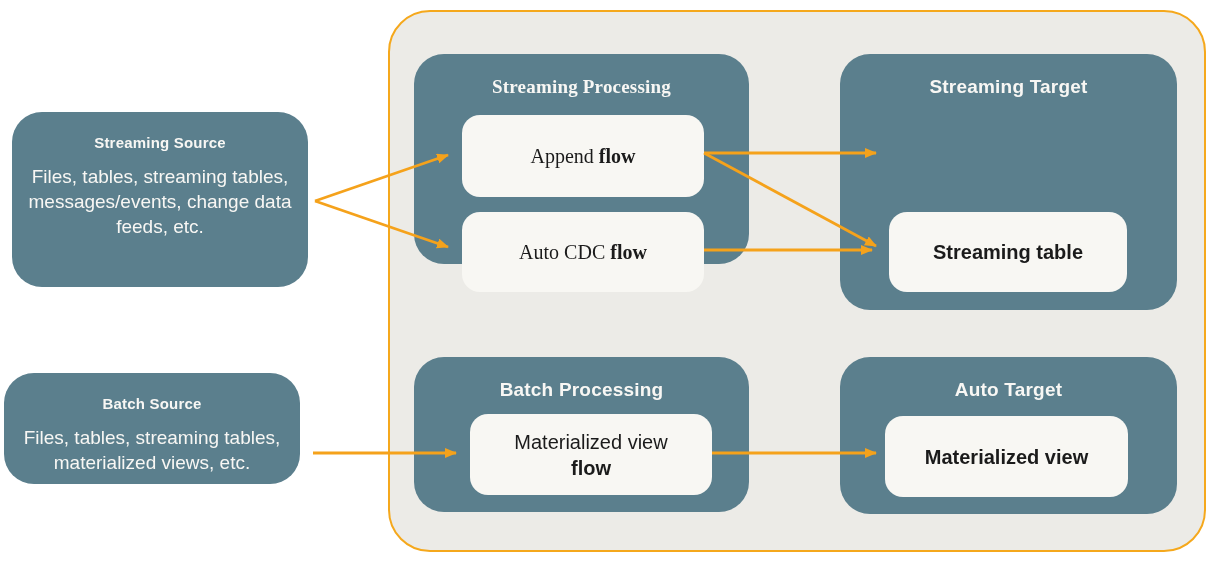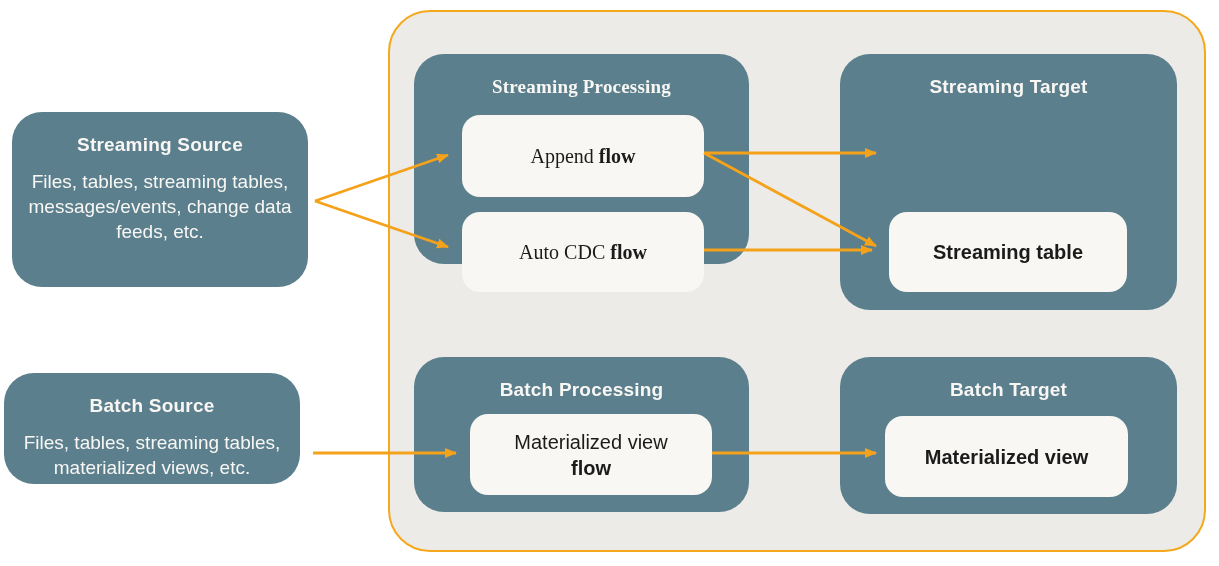--- a/index.html
+++ b/index.html
@@ -15,21 +15,21 @@
   body{font-family:"Liberation Sans","DejaVu Sans",sans-serif;}
   .canvas{position:relative;width:1219px;height:566px;background:#FFFFFF;overflow:hidden;}
 
   
   .source{
     position:absolute;background:var(--teal);border-radius:30px;
     color:var(--light);text-align:center;padding:22px 14px 12px;
   }
   .source--streaming{left:12px;top:112px;width:296px;height:175px;}
   .source--batch{left:4px;top:373px;width:296px;height:111px;}
-  .source-title{font-size:19px;font-weight:700;letter-spacing:.2px;margin-bottom:13px;}
+  .source-title{font-size:15px;font-weight:700;letter-spacing:.2px;margin-bottom:13px;}
   .source-desc{font-size:19px;line-height:1.32;}
 
   
   .pipeline{
     position:absolute;left:388px;top:10px;width:818px;height:542px;
     background:var(--pipeline-bg);border:2px solid var(--orange);border-radius:42px;
   }
   .pipeline-title{
     position:absolute;left:0;top:18px;width:100%;text-align:center;
     font-size:19px;font-weight:700;color:var(--dark);letter-spacing:.2px;
@@ -104,21 +104,21 @@
       <div class="group-title">Batch Processing</div>
       <div class="node node--a node--stack">
         <span>
             <span class="node-pre">Materialized view</span>
             <span class="node-bold">flow</span>
           </span>
       </div>
     </div>
 
     <div class="group group--bt">
-      <div class="group-title">Batch Target</div>
+      <div class="group-title">Auto Target</div>
       <div class="node node--a">
         <span><span class="node-pre"></span><span class="node-bold">Materialized view</span></span>
       </div>
     </div>
   </div>
 
   <svg class="edges" id="edges-svg" viewBox="0 0 1219 566">
     <defs>
       <marker id="arrowhead" markerUnits="userSpaceOnUse" markerWidth="16" markerHeight="14" refX="11" refY="5" orient="auto">
         <polygon points="0 0, 12 5, 0 10" fill="#F5A21B"></polygon>

